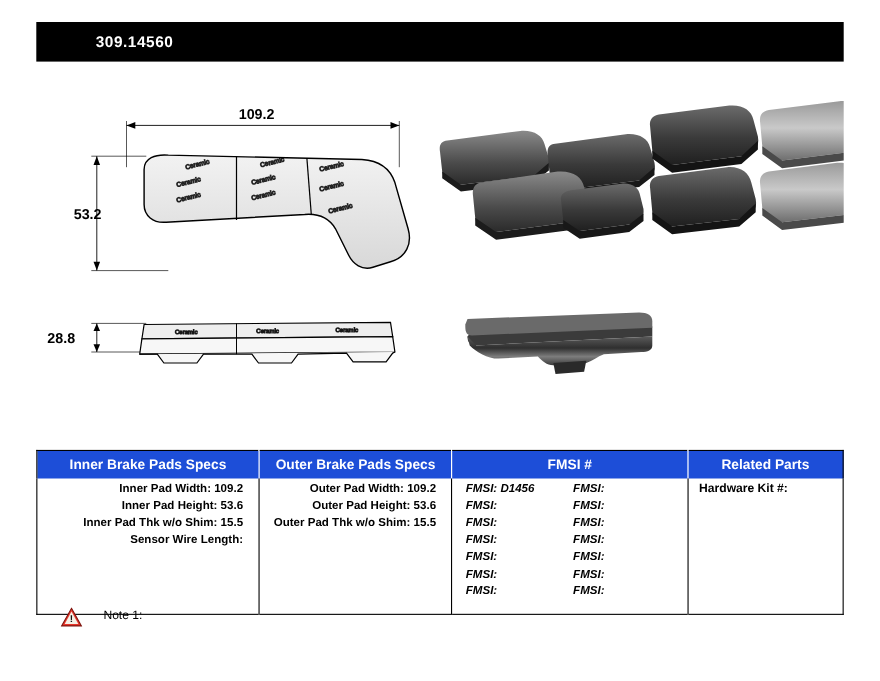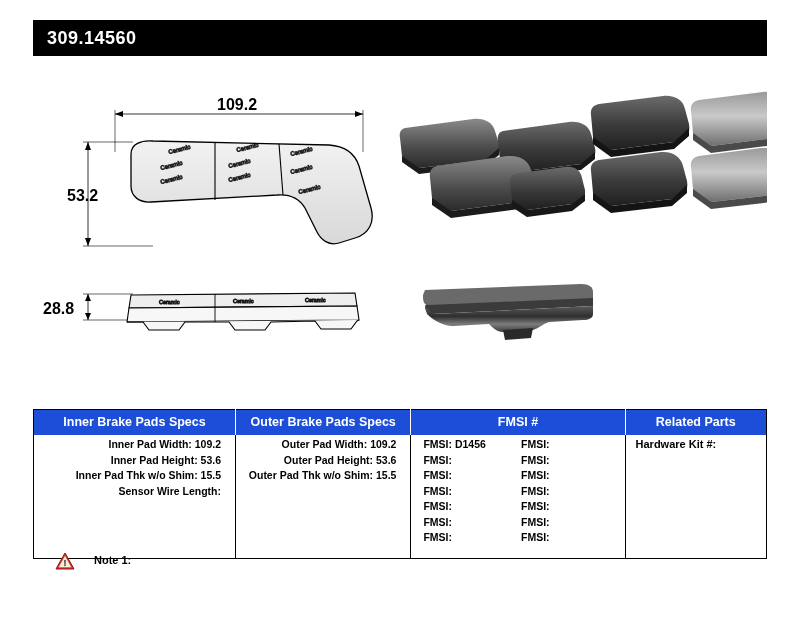--- a/index.html
+++ b/index.html
@@ -20,40 +20,41 @@
     left: 33px; top: 20px;
     width: 734px; height: 36px;
     background: #000000;
     color: #ffffff;
     display: flex;
     align-items: center;
     justify-content: space-between;
     padding: 0 14px;
   }
   .header .part-number {
-    font-size: 18px;
+    font-size: 14px;
     font-weight: bold;
     letter-spacing: 0.5px;
+    margin-left: 40px;
   }
   .header .doc-type {
     font-size: 19px;
     font-weight: bold;
     letter-spacing: 0.5px;
   }
 
   
   .drawing-area {
     position: absolute;
     left: 33px; top: 62px;
     width: 734px; height: 330px;
   }
 
   .dim-label {
     position: absolute;
-    font-size: 16px;
+    font-size: 13px;
     font-weight: bold;
     color: #000;
     white-space: nowrap;
   }
 
   
   .specs-table {
     position: absolute;
     left: 33px; top: 409px;
     width: 734px;
@@ -89,20 +90,21 @@
     text-align: right;
     padding-right: 6px;
     line-height: 15.5px;
     white-space: nowrap;
   }
 
   .fmsi-grid {
     display: flex;
     gap: 2px;
     padding-left: 4px;
+    font-style: italic;
   }
   .fmsi-col {
     width: 50%;
   }
   .fmsi-line {
     font-size: 10.5px;
     font-weight: bold;
     line-height: 15.5px;
     white-space: nowrap;
   }
@@ -120,21 +122,21 @@
     top: 550px;
     width: 300px;
   }
   .note-row {
     display: flex;
     align-items: center;
     height: 19px;
   }
   .note-text {
     font-size: 11px;
-    font-weight: bold;
+    font-weight: normal;
     margin-left: 39px;
   }
   .warn-icon {
     position: absolute;
     left: 0; top: 2px;
     width: 20px; height: 18px;
   }
 </style>
 </head>
 <body>

